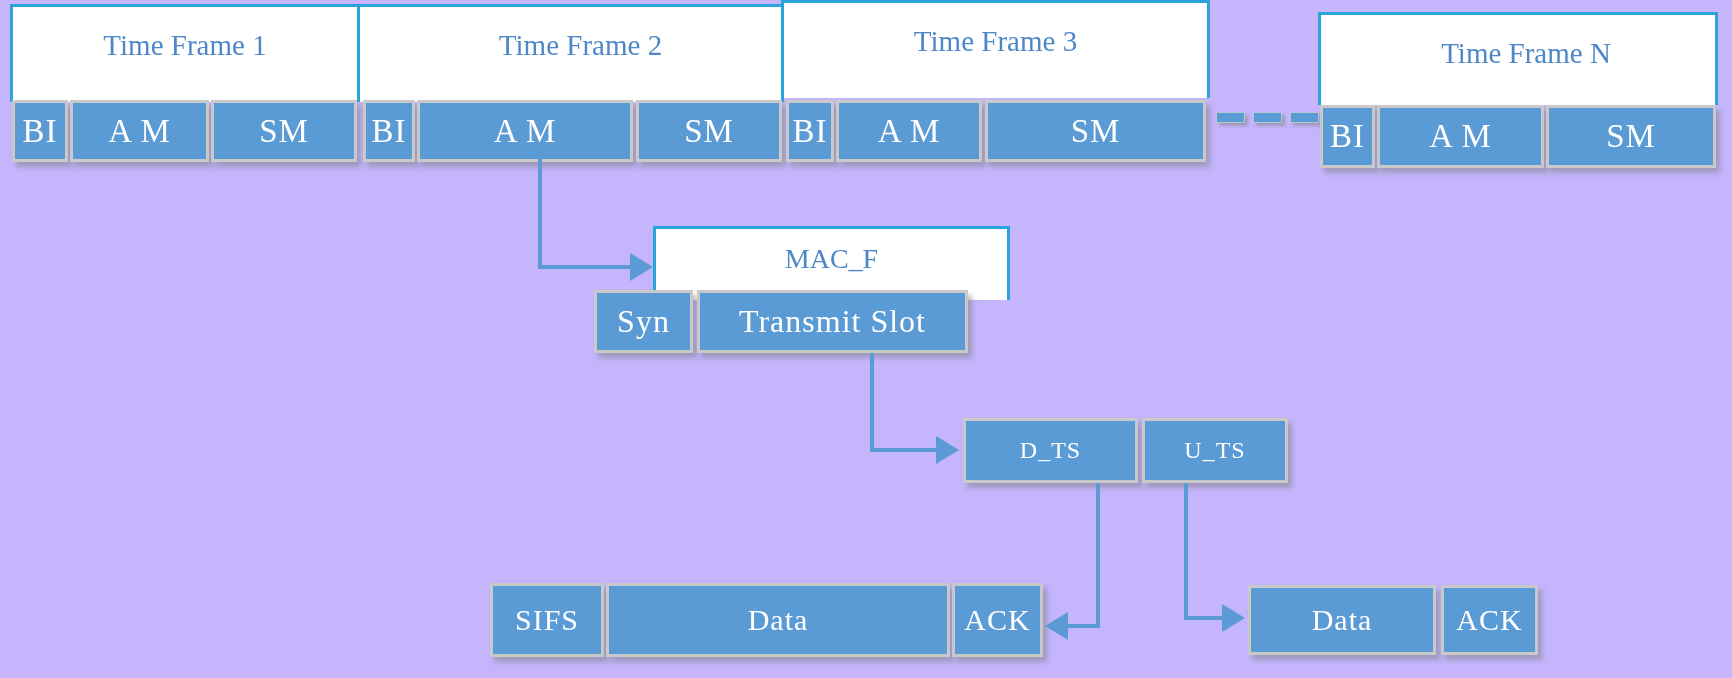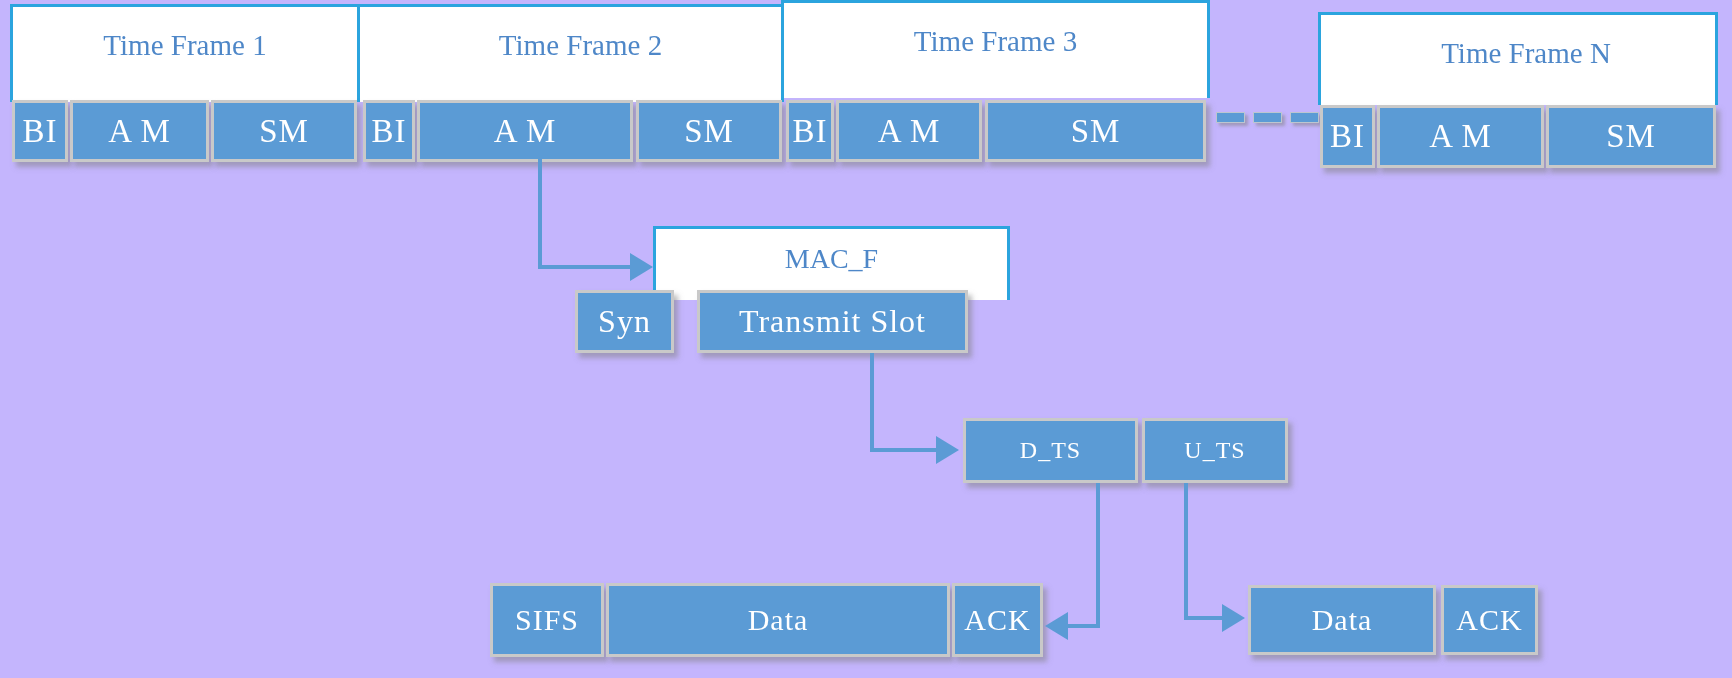--- a/index.html
+++ b/index.html
@@ -79,21 +79,21 @@
   <div class="seg tf-seg" style="left:1546px;top:90px;width:170px;height:63px;">SM</div>
 
   <div class="aline" style="left:538px;top:147px;width:4px;height:122px;"></div>
   <div class="aline" style="left:538px;top:265px;width:94px;height:4px;"></div>
   <div class="head head-right" style="left:630px;top:253px;"></div>
 
   <div class="bracket macf-label" style="left:653px;top:206px;width:357px;height:74px;margin-top:20px;">
     <span class="blabel">MAC_F</span>
   </div>
 
-  <div class="seg mac-seg" style="left:575px;top:290px;width:99px;height:63px;text-align:center;">Syn</div>
+  <div class="seg mac-seg" style="left:594px;top:290px;width:99px;height:63px;text-align:center;">Syn</div>
   <div class="seg mac-seg" style="left:697px;top:290px;width:271px;height:63px;">Transmit Slot</div>
 
   <div class="aline" style="left:870px;top:353px;width:4px;height:99px;"></div>
   <div class="aline" style="left:870px;top:448px;width:66px;height:4px;"></div>
   <div class="head head-right" style="left:936px;top:436px;"></div>
 
   <div class="seg ts-seg" style="left:963px;top:418px;width:175px;height:65px;">D_TS</div>
   <div class="seg ts-seg" style="left:1142px;top:418px;width:146px;height:65px;">U_TS</div>
 
   <div class="aline" style="left:1096px;top:483px;width:4px;height:145px;"></div>

